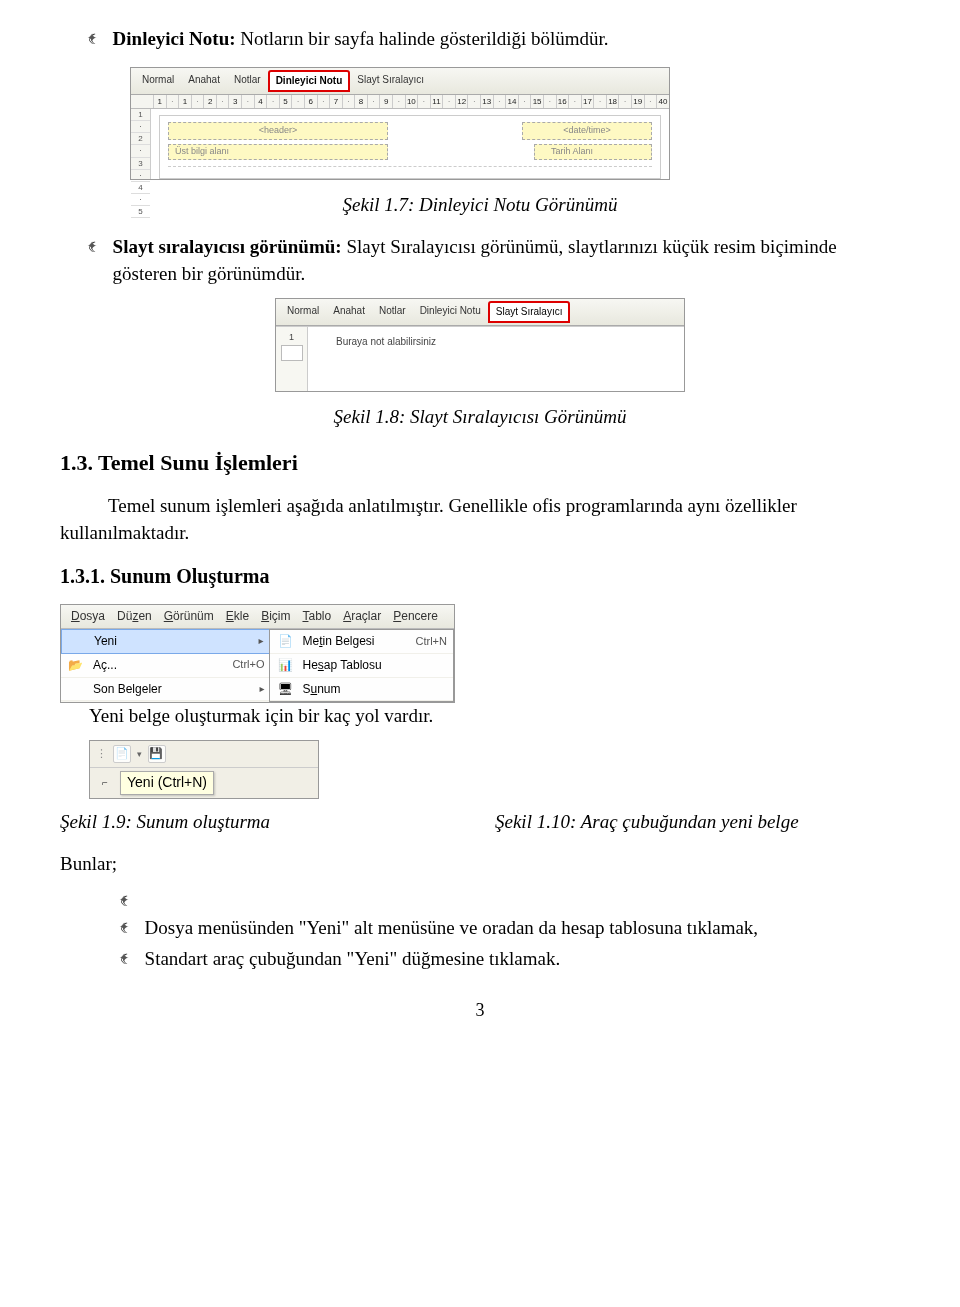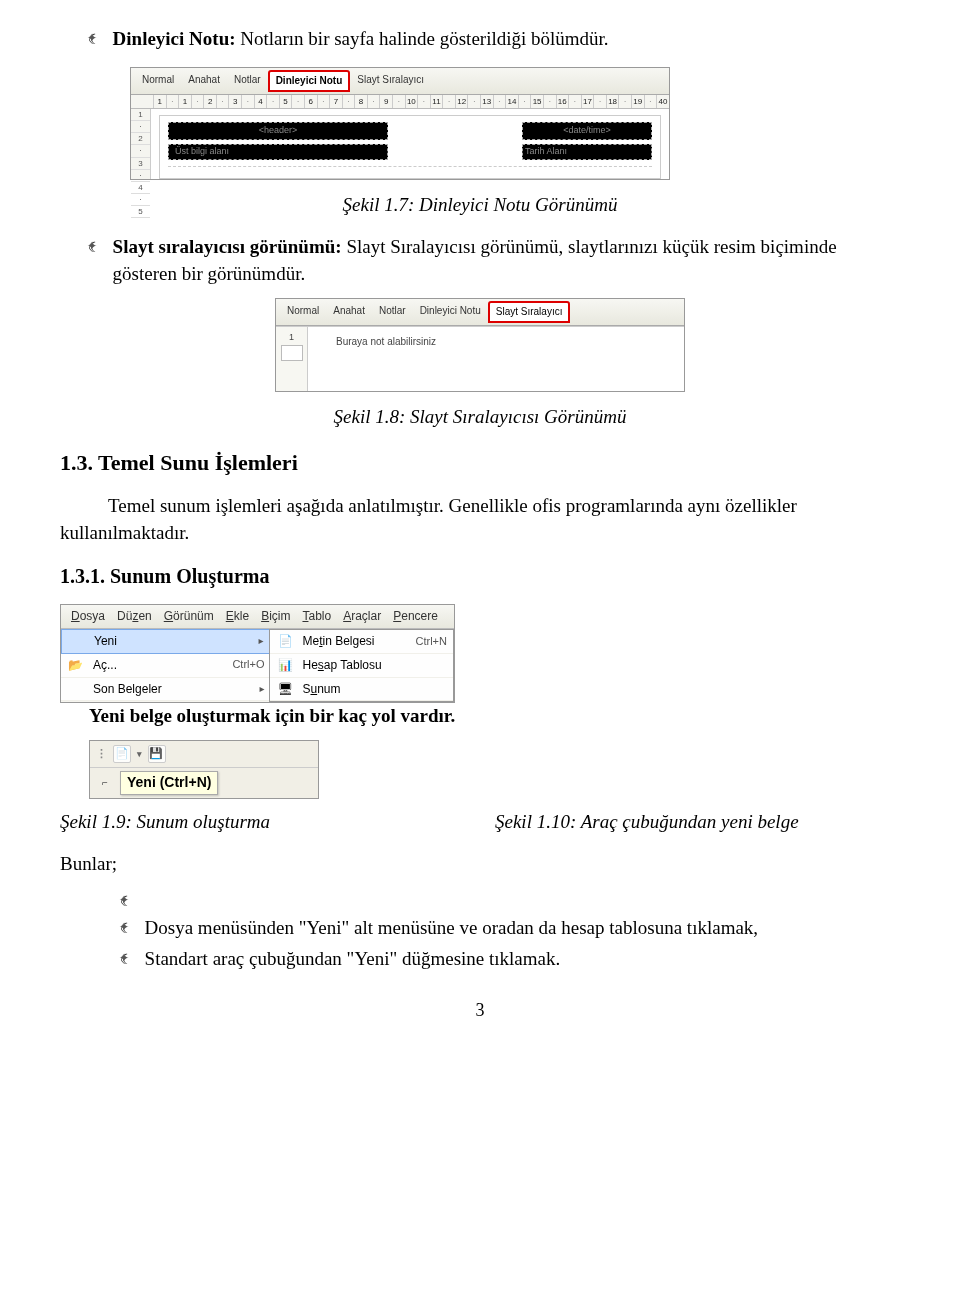--- a/index.html
+++ b/index.html
@@ -117,26 +117,26 @@
       position: relative;
     }
     .dashedbox {
       position: absolute;
       border: 1px dashed #aaa;
       font-size: 9px;
       color: #888;
       display: flex;
       align-items: center;
       justify-content: center;
-      background: #000000;
+      background: #fef9c3;
     }
     .hdr-l { left: 8px; top: 6px; width: 220px; height: 18px; }
     .hdr-r { right: 8px; top: 6px; width: 130px; height: 18px; }
     .hdr-lt { left: 8px; top: 28px; width: 220px; height: 16px; justify-content:flex-start; padding-left:6px;}
-    .hdr-rt { right: 8px; top: 28px; width: 130px; height: 16px; justify-content:flex-start; padding-left:2px;}
+    .hdr-rt { right: 8px; top: 28px; width: 118px; height: 16px; justify-content:flex-start; padding-left:16px;}
     .body-dash { left:8px; right:8px; top:50px; height:14px; border-top:1px dashed #ccc; border-left:none;border-right:none;border-bottom:none;background:transparent;}
 
     
     .fig18 {
       width: 410px;
       margin: 10px auto 6px auto;
       border: 1px solid #999;
       background: #fff;
       font-family: Arial, sans-serif;
       font-size: 10px;
@@ -219,21 +219,20 @@
       background: #fefefe;
       margin-left: -1px;
     }
     .menuwrap {
       display: flex;
       align-items: flex-start;
     }
     .rightcol {
       flex: 1;
       padding-left: 29px;
-      font-weight: bold;
     }
     .rightpara {
       text-align: justify;
       margin-bottom: 10px;
     }
     
     .tb110 {
       width: 230px;
       border: 1px solid #999;
       background: #f1efe6;

